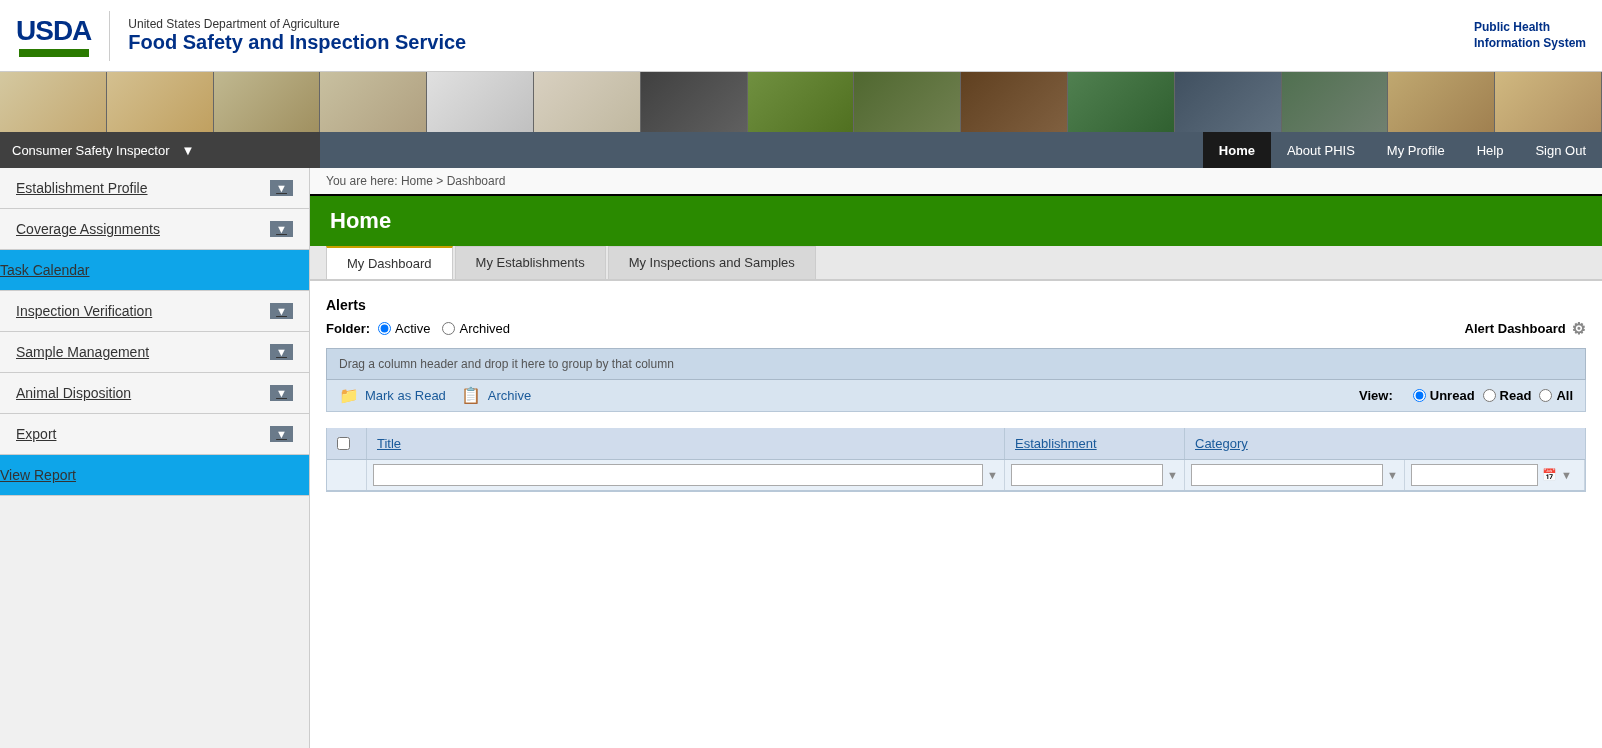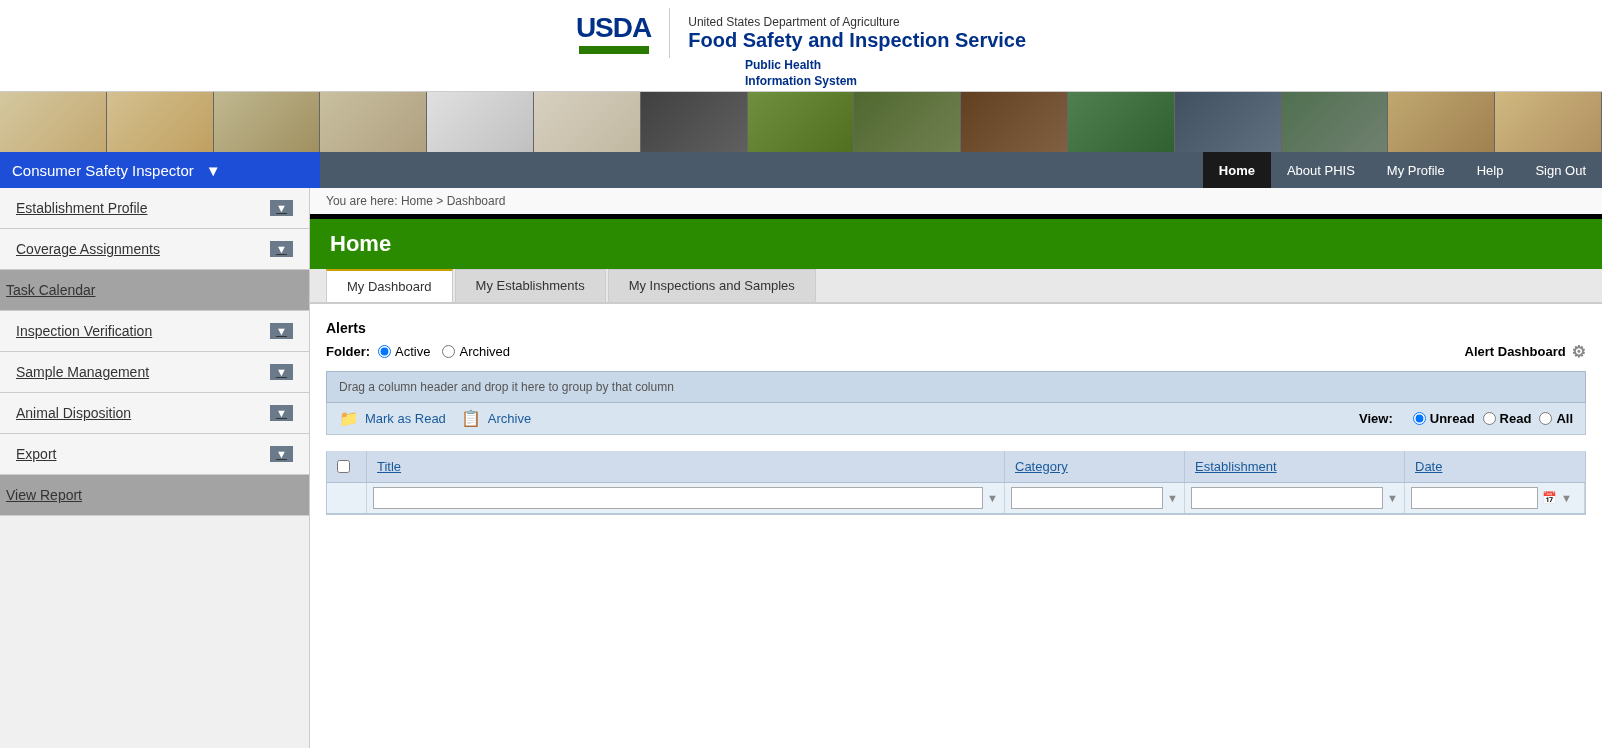--- a/index.html
+++ b/index.html
@@ -1,19 +1,19 @@
 <!DOCTYPE html>
 <html><head>
   <meta charset="utf-8">
   <style>
     * { margin: 0; padding: 0; box-sizing: border-box; }
     body { font-family: Arial, sans-serif; font-size: 13px; background: #fff; width: 1602px; }
 
     
-    .header { background: #fff; padding: 8px 16px; display: flex; align-items: center; justify-content: space-between; border-bottom: 1px solid #ccc; height: 92px; flex-direction: column; }
+    .header { background: #fff; padding: 8px 16px; display: flex; align-items: center; justify-content: space-between; border-bottom: 1px solid #ccc; height: 72px; }
 
     
     .photo-strip { height: 60px; background: linear-gradient(to right, #8a7a6a, #c4a882, #d4b896, #a0896a, #c8bda8, #e8dcc8, #7a8a6a, #9aaa7a, #d4c890, #8a9870, #b0c0a0, #7090a0, #c0d0c0, #d0c0a0, #e0c8a0); display: flex; overflow: hidden; }
     .photo-segment { flex: 1; background: linear-gradient(135deg, #999 0%, #bbb 50%, #888 100%); border-right: 1px solid #666; }
     .photo-segment:nth-child(1) { background: linear-gradient(135deg, #d4c8a0 0%, #c4a870 100%); }
     .photo-segment:nth-child(2) { background: linear-gradient(135deg, #d4c090 0%, #c0a060 100%); }
     .photo-segment:nth-child(3) { background: linear-gradient(135deg, #c0b890 0%, #a09060 100%); }
     .photo-segment:nth-child(4) { background: linear-gradient(135deg, #c8c0a0 0%, #b0a080 100%); }
     .photo-segment:nth-child(5) { background: linear-gradient(135deg, #e0e0e0 0%, #c0c0c0 100%); }
     .photo-segment:nth-child(6) { background: linear-gradient(135deg, #d8d0c0 0%, #c0b8a0 100%); }
@@ -22,38 +22,38 @@
     .photo-segment:nth-child(9) { background: linear-gradient(135deg, #506830 0%, #708050 100%); }
     .photo-segment:nth-child(10) { background: linear-gradient(135deg, #604020 0%, #806040 100%); }
     .photo-segment:nth-child(11) { background: linear-gradient(135deg, #508050 0%, #306030 100%); }
     .photo-segment:nth-child(12) { background: linear-gradient(135deg, #405060 0%, #607080 100%); }
     .photo-segment:nth-child(13) { background: linear-gradient(135deg, #507050 0%, #708070 100%); }
     .photo-segment:nth-child(14) { background: linear-gradient(135deg, #c0a870 0%, #a08050 100%); }
     .photo-segment:nth-child(15) { background: linear-gradient(135deg, #d0b880 0%, #b09060 100%); }
 
     
     .nav-bar { background: #4a5a6a; display: flex; align-items: center; height: 36px; }
-    .role-selector { background: #1d4ed8; color: #fff; padding: 6px 12px; display: flex; align-items: center; gap: 8px; cursor: pointer; height: 100%; font-size: 15px; min-width: 320px; }
+    .role-selector { background: #404040; color: #fff; padding: 6px 12px; display: flex; align-items: center; gap: 8px; cursor: pointer; height: 100%; font-size: 13px; min-width: 320px; }
     .nav-links { margin-left: auto; display: flex; align-items: center; height: 100%; }
     .nav-link { color: #fff; text-decoration: none; padding: 0 16px; height: 100%; display: flex; align-items: center; font-size: 13px; cursor: pointer; }
     .nav-link.active { background: #1a1a1a; color: #fff; font-weight: bold; }
 
     
     .content-area { display: flex; }
 
     
     .sidebar { width: 310px; background: #f0f0f0; border-right: 1px solid #ccc; min-height: 600px; flex-shrink: 0; }
     .sidebar-item { border-bottom: 1px solid #ccc; }
     .sidebar-link { display: flex; align-items: center; justify-content: space-between; padding: 12px 16px; text-decoration: underline; color: #333; cursor: pointer; font-size: 14px; background: #f5f5f5; }
     .sidebar-link .chevron { background: #6a7a8a; color: #fff; padding: 2px 6px; font-size: 11px; cursor: pointer; }
-    .sidebar-no-chevron { display: flex; align-items: flex-start; padding: 12px 6px; text-decoration: underline; color: #333; cursor: pointer; font-size: 14px; background: #a3a3a3; }
+    .sidebar-no-chevron { display: flex; align-items: flex-start; padding: 12px 0; text-decoration: underline; color: #333; cursor: pointer; font-size: 14px; background: #0ea5e9; }
 
     
     .main-content { flex: 1; padding: 0; }
-    .breadcrumb { padding: 6px 16px; font-size: 12px; color: #555; background: #f9f9f9; border-bottom: 5px solid #000000; }
+    .breadcrumb { padding: 6px 16px; font-size: 12px; color: #555; background: #f9f9f9; border-bottom: 2px solid #000000; }
 
     .page-header { background: #2a8a00; padding: 12px 20px; }
     .page-title { color: #fff; font-size: 22px; font-weight: bold; }
 
     
     .tabs-container { display: flex; background: #e8e8e8; border-bottom: 2px solid #ccc; padding-left: 16px; gap: 2px; }
     .tab { padding: 8px 20px; cursor: pointer; border: 1px solid #ccc; border-bottom: none; font-size: 13px; background: #d8d8d8; color: #333; }
     .tab.active { background: #fff; border-top: 2px solid #c8a000; color: #333; font-weight: normal; }
 
     
@@ -283,27 +283,24 @@
       <div class="table-area">
 
         <div class="table-header">
           <div class="th-check">
             <input type="checkbox" style="">
           </div>
           <div class="th">
             <span>Title</span>
           </div>
           <div class="th">
+            <span>Establishment</span>
+          </div>
+          <div class="th">
             <span>Category</span>
-          </div>
-          <div class="th">
-            <span>Establishment</span>
-          </div>
-          <div class="th">
-            <span>Date</span>
           </div>
         </div>
 
         <div class="filter-row">
           <div class="filter-cell"></div>
           <div class="filter-cell">
             <input class="filter-input" type="text" style="">
             <span class="filter-icon">▼</span>
           </div>
           <div class="filter-cell">

